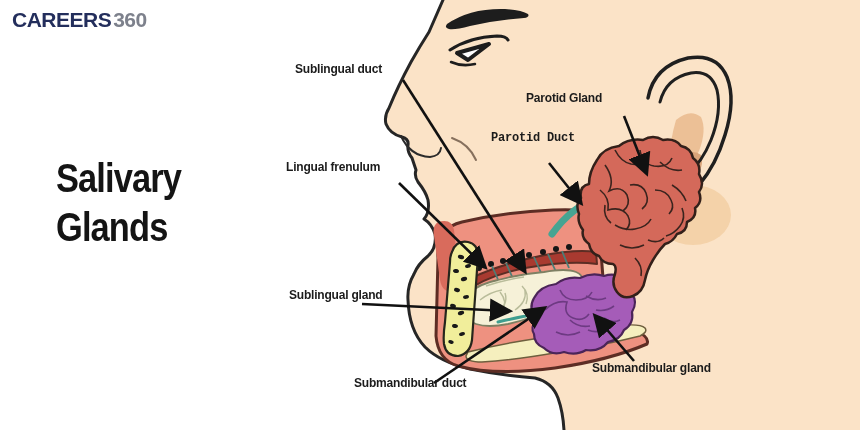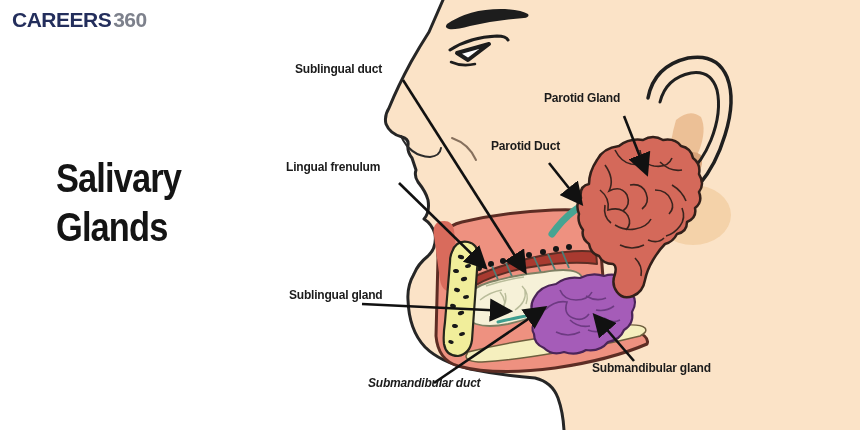--- a/index.html
+++ b/index.html
@@ -201,19 +201,19 @@
     <span class="primary">CAREERS</span><span class="accent">360</span>
   </div>
 
   <div class="title">
     <span>Salivary</span>
     <span>Glands</span>
   </div>
 
   <div class="lbl" style="left:295px;top:63px;">Sublingual duct</div>
   <div class="lbl" style="left:286px;top:161px;">Lingual frenulum</div>
-  <div class="lbl" style="left:544px;top:92px;text-align:right;">Parotid Gland</div>
-  <div class="lbl" style="left:491px;top:140px;">Parotid Duct</div>
+  <div class="lbl" style="left:526px;top:92px;text-align:right;">Parotid Gland</div>
+  <div class="lbl" style="left:491px;top:132px;font-family:Liberation Mono, monospace;">Parotid Duct</div>
   <div class="lbl" style="left:289px;top:289px;">Sublingual gland</div>
-  <div class="lbl" style="left:368px;top:377px;font-style:italic;">Submandibular duct</div>
+  <div class="lbl" style="left:354px;top:377px;">Submandibular duct</div>
   <div class="lbl" style="left:592px;top:362px;">Submandibular gland</div>
 
 </div>
 
 </body></html>

